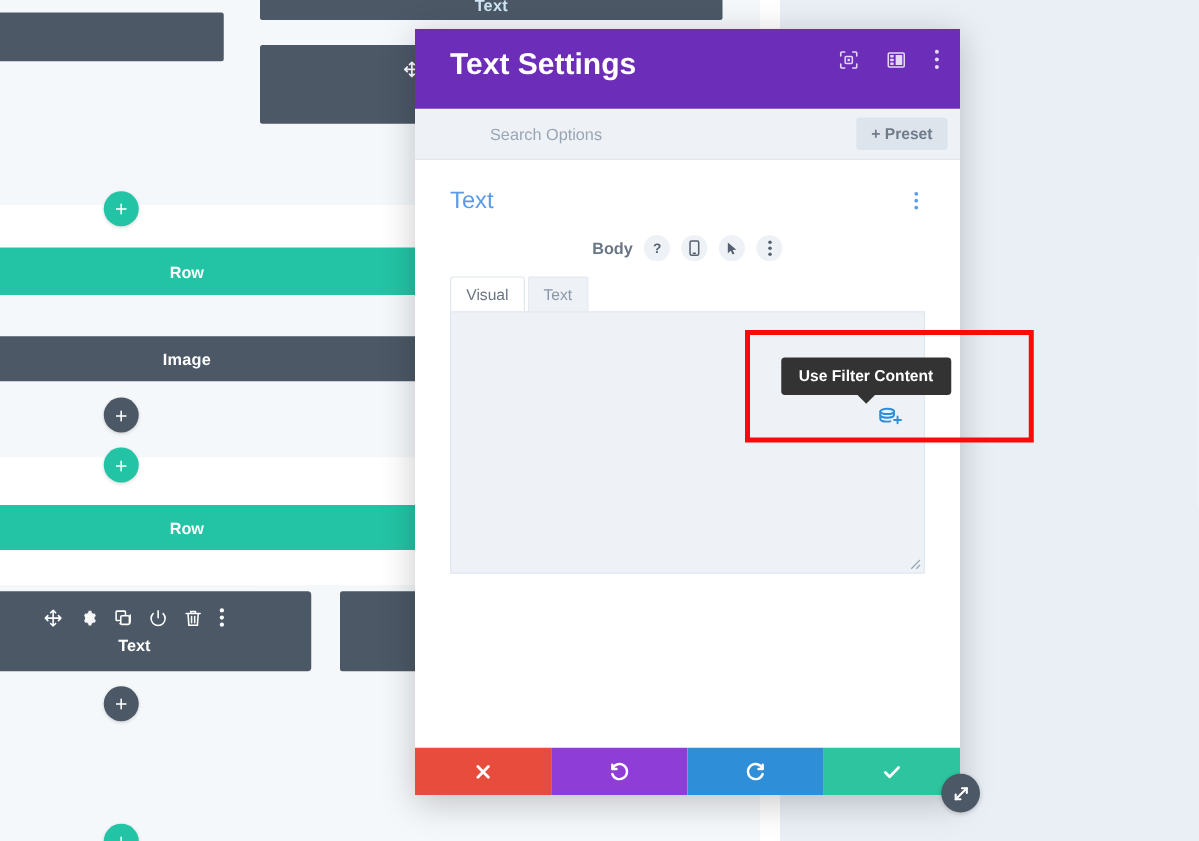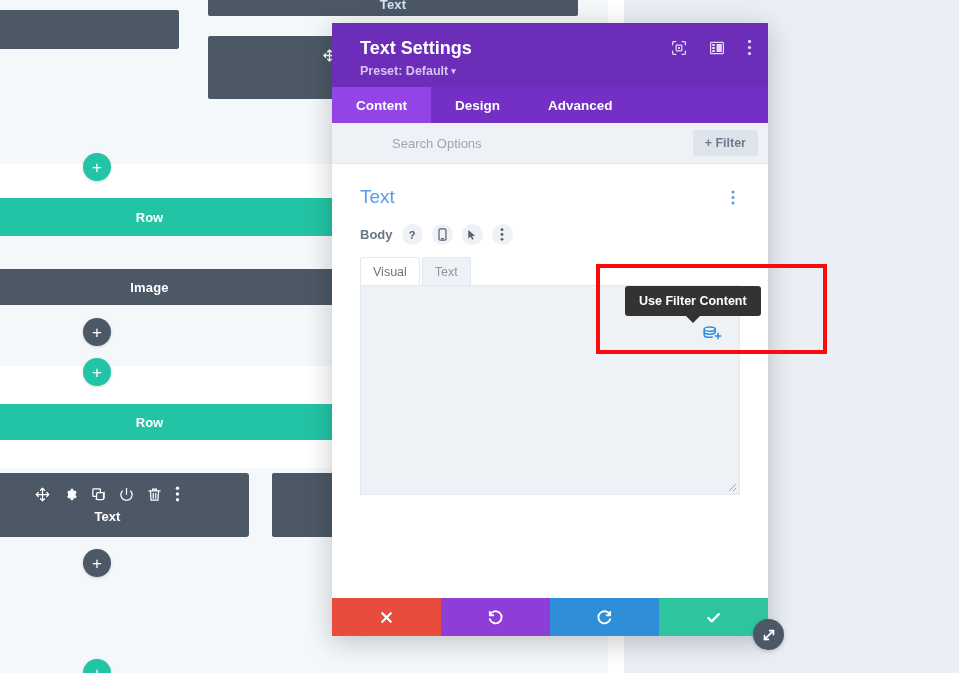--- a/index.html
+++ b/index.html
@@ -118,21 +118,21 @@
   .modal-header {
     background: #6c2eb9;
     padding: 16px 20px 12px 28px;
     position: relative;
     flex: 0 0 auto;
     height: 64px;
     box-sizing: border-box;
   }
   .modal-title {
     color: #ffffff;
-    font-size: 18px;
+    font-size: 24px;
     font-weight: bold;
     margin: 0;
     line-height: 1.1;
   }
   .modal-preset {
     color: #d7c4ee;
     font-size: 12.5px;
     font-weight: bold;
     margin-top: 5px;
   }
@@ -231,20 +231,21 @@
     text-align: center;
     cursor: pointer;
     width: 14px;
   }
 
   .field-label-row {
     display: flex;
     align-items: center;
     gap: 9px;
     margin-top: 16px;
+    justify-content: center;
   }
   .field-label {
     color: #6b7684;
     font-size: 13px;
     font-weight: bold;
   }
   .chip {
     width: 21px; height: 21px;
     border-radius: 50%;
     background: #eef2f7;
@@ -488,23 +489,20 @@
 
   <div class="plus-btn plus-green" style="left:83px;top:659px;width:28px;height:28px;">
     <span>+</span>
   </div>
 </div>
 
 <div id="modal">
 
   <div class="modal-header">
     <div class="modal-title">Text Settings</div>
-    <div class="modal-preset">
-      <span>Preset: Default</span><span class="preset-caret">▾</span>
-    </div>
     <div class="header-icons">
       <span class="hi">
         <svg width="16" height="16" viewBox="0 0 20 20" fill="none" stroke="#e6d8f8" stroke-width="1.6" stroke-linecap="round">
           <path d="M2 6V3.2A1.2 1.2 0 013.2 2H6"></path>
           <path d="M14 2h2.8A1.2 1.2 0 0118 3.2V6"></path>
           <path d="M18 14v2.8a1.2 1.2 0 01-1.2 1.2H14"></path>
           <path d="M6 18H3.2A1.2 1.2 0 012 16.8V14"></path>
           <rect x="6.4" y="6.4" width="7.2" height="7.2" rx="1" stroke-width="1.5"></rect>
           <rect x="8.8" y="8.8" width="2.4" height="2.4" fill="#e6d8f8" stroke="none"></rect>
         </svg>
@@ -521,29 +519,24 @@
       <span class="hi">
         <svg width="5" height="17" viewBox="0 0 5 17" fill="#e6d8f8">
           <circle cx="2.5" cy="2.4" r="1.6"></circle>
             <circle cx="2.5" cy="8.5" r="1.6"></circle>
             <circle cx="2.5" cy="14.6" r="1.6"></circle>
         </svg>
       </span>
     </div>
   </div>
 
-  <div class="modal-tabs">
-    <div class="tab active">Content</div>
-    <div class="tab">Design</div>
-    <div class="tab">Advanced</div>
-  </div>
 
   <div class="search-bar">
     <input class="search-input" type="text" placeholder="Search Options" style="">
-    <button class="filter-btn">+ Filter</button>
+    <button class="filter-btn">+ Preset</button>
   </div>
 
   <div class="modal-body">
 
     <div class="section-head">
       <div class="section-title">Text</div>
       <div class="kebab">
         <svg width="4" height="15" viewBox="0 0 4 15" fill="#5a9bea">
           <circle cx="2" cy="2" r="1.5"></circle>
             <circle cx="2" cy="7.5" r="1.5"></circle>

